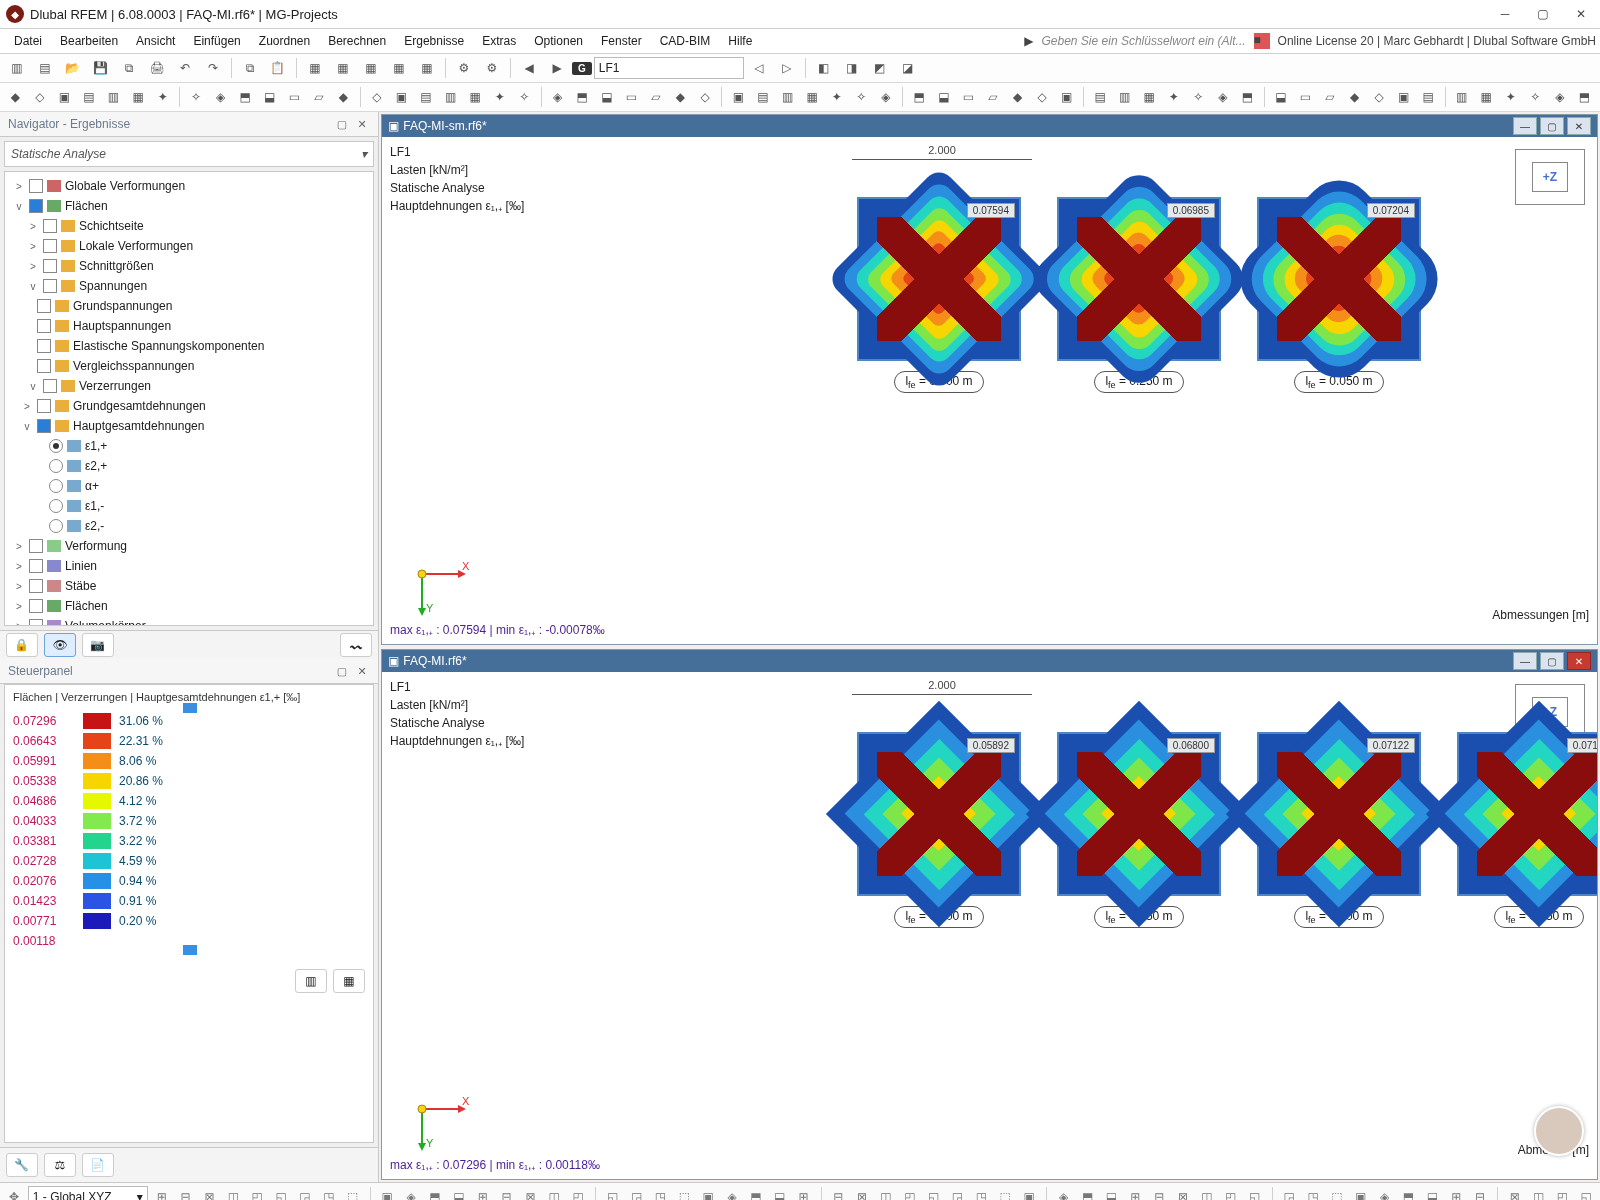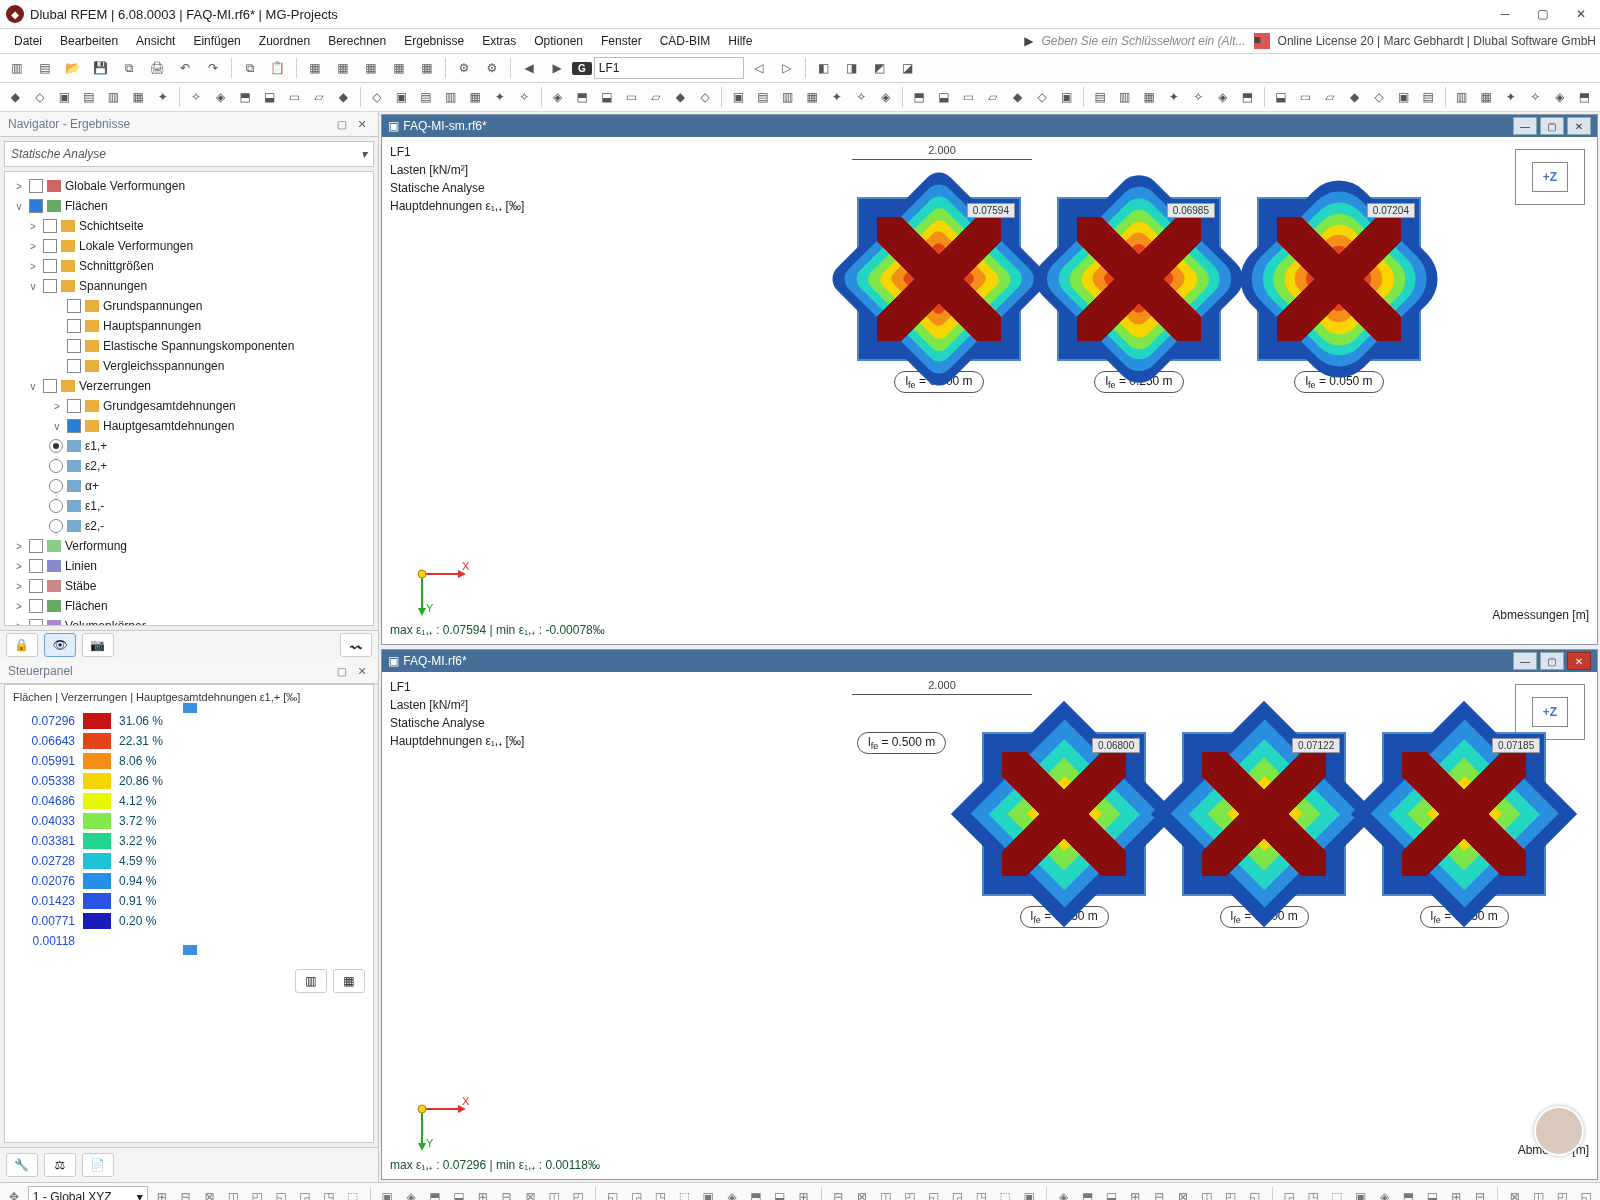--- a/index.html
+++ b/index.html
@@ -24,50 +24,50 @@
 .panel-head .spacer{flex:1}
 .panel-head .ph-btn{width:16px;height:16px;color:#666;margin-left:4px;font-size:11px;display:flex;align-items:center;justify-content:center}
 .combo{height:24px;background:#fff;border:1px solid #c8c8c8;margin:4px;display:flex;align-items:center;padding:0 6px;color:#555;font-style:italic}
 .tree{flex:1;background:#fff;overflow:auto;border:1px solid #c8c8c8;margin:0 4px 4px 4px;padding:4px 0;font-size:12px}
 .tn{display:flex;align-items:center;height:20px;gap:4px;padding-right:4px}
 .tn .caret{width:12px;text-align:center;color:#666;font-size:10px}
 .tn .cb{width:12px;height:12px;border:1px solid #888;background:#fff;display:inline-block}
 .tn .cb.chk{background:#2a7ed8}
 .tn .ic{width:14px;height:12px;display:inline-block}
 .tn .lbl{white-space:nowrap}
-.ind5{padding-left:8px}.ind4{padding-left:22px}.ind3{padding-left:46px}.ind2{padding-left:28px}
+.ind5{padding-left:8px}.ind4{padding-left:22px}.ind3{padding-left:16px}.ind2{padding-left:28px}
 .radio{width:12px;height:12px;border:1px solid #888;border-radius:50%;display:inline-flex;align-items:center;justify-content:center}
 .radio.sel::after{content:"";width:6px;height:6px;background:#333;border-radius:50%}
 .treetabbar{height:28px;background:#f4f4f4;display:flex;align-items:center;gap:6px;padding:0 6px;border-top:1px solid #c8c8c8}
 .treetab{width:30px;height:22px;border:1px solid #ccc;border-radius:3px;background:#fff;display:flex;align-items:center;justify-content:center}
 .treetab.active{background:#dfeeff;border-color:#6fa3dd}
 .steuer{display:flex;flex-direction:column}
 .stbody{background:#fff;flex:1;padding:6px 8px;border:1px solid #c8c8c8;margin:0 4px 4px 4px;overflow:auto}
 .legend-row{display:flex;align-items:center;height:20px;gap:8px}
-.legend-val{width:62px;text-align:right;color:#1d4ed8}
+.legend-val{width:62px;color:#be185d}
 .legend-sw{width:28px;height:16px}
 .legend-pct{color:#0c4a6e}
 .rightcol{flex:1;display:flex;flex-direction:column}
 .mdi-win{flex:1;display:flex;flex-direction:column;border:1px solid #89a;margin:2px}
 .mdi-title{height:22px;background:#456f99;color:#fff;display:flex;align-items:center;padding:0 6px;font-size:12px}
 .mdi-title .spacer{flex:1}
 .mdi-wbtn{width:22px;height:16px;background:#dbe4ee;margin-left:3px;color:#333;display:flex;align-items:center;justify-content:center;border:1px solid #8aa;font-size:10px}
 .mdi-wbtn.close{background:#c63a2f;color:#fff;border-color:#922}
 .canvas{flex:1;background:#fff;position:relative;overflow:hidden}
 .canvas .info{position:absolute;left:8px;top:6px;line-height:1.5;color:#222}
 .canvas .grid{position:absolute;right:12px;top:12px;width:68px;height:54px;border:1px solid #888}
 .plate-row{position:absolute;left:470px;top:38px;display:flex;gap:36px}
 .plate-cell{display:flex;flex-direction:column;align-items:center;gap:10px}
 .plate{width:160px;height:160px;border:2px solid #4d87c4;position:relative;background:#1a4fb0}
 .pattern{position:absolute;inset:0}
 .pbox{position:absolute;right:4px;top:4px;background:#e6e9ec;border:1px solid #999;padding:1px 5px;font-size:10px;color:#333}
 .plabel{background:#fff;border:1px solid #555;border-radius:12px;padding:2px 10px;font-size:12px}
 .dimh{position:absolute;left:460px;top:24px;width:175px;height:14px;border-top:1px solid #555}
 .dimh span{position:absolute;left:50%;top:-16px;transform:translateX(-50%);font-size:11px;color:#444}
-.bottom-note{position:absolute;left:8px;bottom:6px;font-size:12px;color:#14532d}
+.bottom-note{position:absolute;left:8px;bottom:6px;font-size:12px;color:#4c1d95}
 .right-bot{position:absolute;right:8px;bottom:22px;font-size:12px;color:#222}
 .axis{position:absolute;left:30px;bottom:28px;width:60px;height:60px}
 .bottombar{height:28px;background:#fafafa;border-top:1px solid #c8c8c8;display:flex;align-items:center;gap:4px;padding:0 4px}
 .bottombar .tbtn{color:#777}
 .avatar{position:absolute;right:16px;bottom:44px;width:46px;height:46px;border-radius:50%;background:#d9c9bc;border:2px solid #fff;box-shadow:0 0 4px rgba(0,0,0,.3)}
 sub{font-size:9px}
 </style>
 </head>
 <body>
 
@@ -555,20 +555,32 @@
         <div class="canvas">
           <div class="info">LF1<br>Lasten [kN/m²]<br>Statische Analyse<br>Hauptdehnungen ε₁,₊ [‰]</div>
           <div class="grid">
             <div style="position:absolute;inset:12px 16px;border:1px solid #888;display:flex;align-items:center;justify-content:center;color:#4a6fca;font-weight:600">+Z</div>
           </div>
           <div class="dimh" style="left: 470px; top: 22px; width: 180px;">
             <span>2.000</span>
           </div>
           <div class="plate-row" style="left: 475px; top: 60px;">
             <div class="plate-cell">
+              <div class="plate">
+                <div class="pattern">
+                  <div style="position: absolute; inset: 0px; background: rgb(26, 79, 176); transform: rotate(45deg);"></div>
+                  <div style="position: absolute; inset: 13.3333px; background: rgb(43, 143, 224); transform: rotate(45deg);"></div>
+                  <div style="position: absolute; inset: 26.6667px; background: rgb(35, 214, 194); transform: rotate(45deg);"></div>
+                  <div style="position: absolute; inset: 40px; background: rgb(127, 230, 74); transform: rotate(45deg);"></div>
+                  <div style="position: absolute; inset: 53.3333px; background: rgb(246, 213, 0); transform: rotate(45deg);"></div>
+                  <div style="position: absolute; inset: 66.6667px; background: rgb(245, 142, 25); transform: rotate(45deg);"></div>
+                  <div style="position: absolute; inset: 18px; background: linear-gradient(45deg, transparent 40%, rgb(138, 13, 13) 40%, rgb(138, 13, 13) 60%, transparent 60%), linear-gradient(-45deg, transparent 40%, rgb(138, 13, 13) 40%, rgb(138, 13, 13) 60%, transparent 60%);"></div>
+                </div>
+                <div class="pbox">0.05892</div>
+              </div>
               <div class="plabel">l<sub>fe</sub> = 0.500 m</div>
             </div>
             <div class="plate-cell">
               <div class="plate">
                 <div class="pattern">
                   <div style="position: absolute; inset: 0px; background: rgb(26, 79, 176); transform: rotate(45deg);"></div>
                   <div style="position: absolute; inset: 13.3333px; background: rgb(43, 143, 224); transform: rotate(45deg);"></div>
                   <div style="position: absolute; inset: 26.6667px; background: rgb(35, 214, 194); transform: rotate(45deg);"></div>
                   <div style="position: absolute; inset: 40px; background: rgb(127, 230, 74); transform: rotate(45deg);"></div>
                   <div style="position: absolute; inset: 53.3333px; background: rgb(246, 213, 0); transform: rotate(45deg);"></div>

